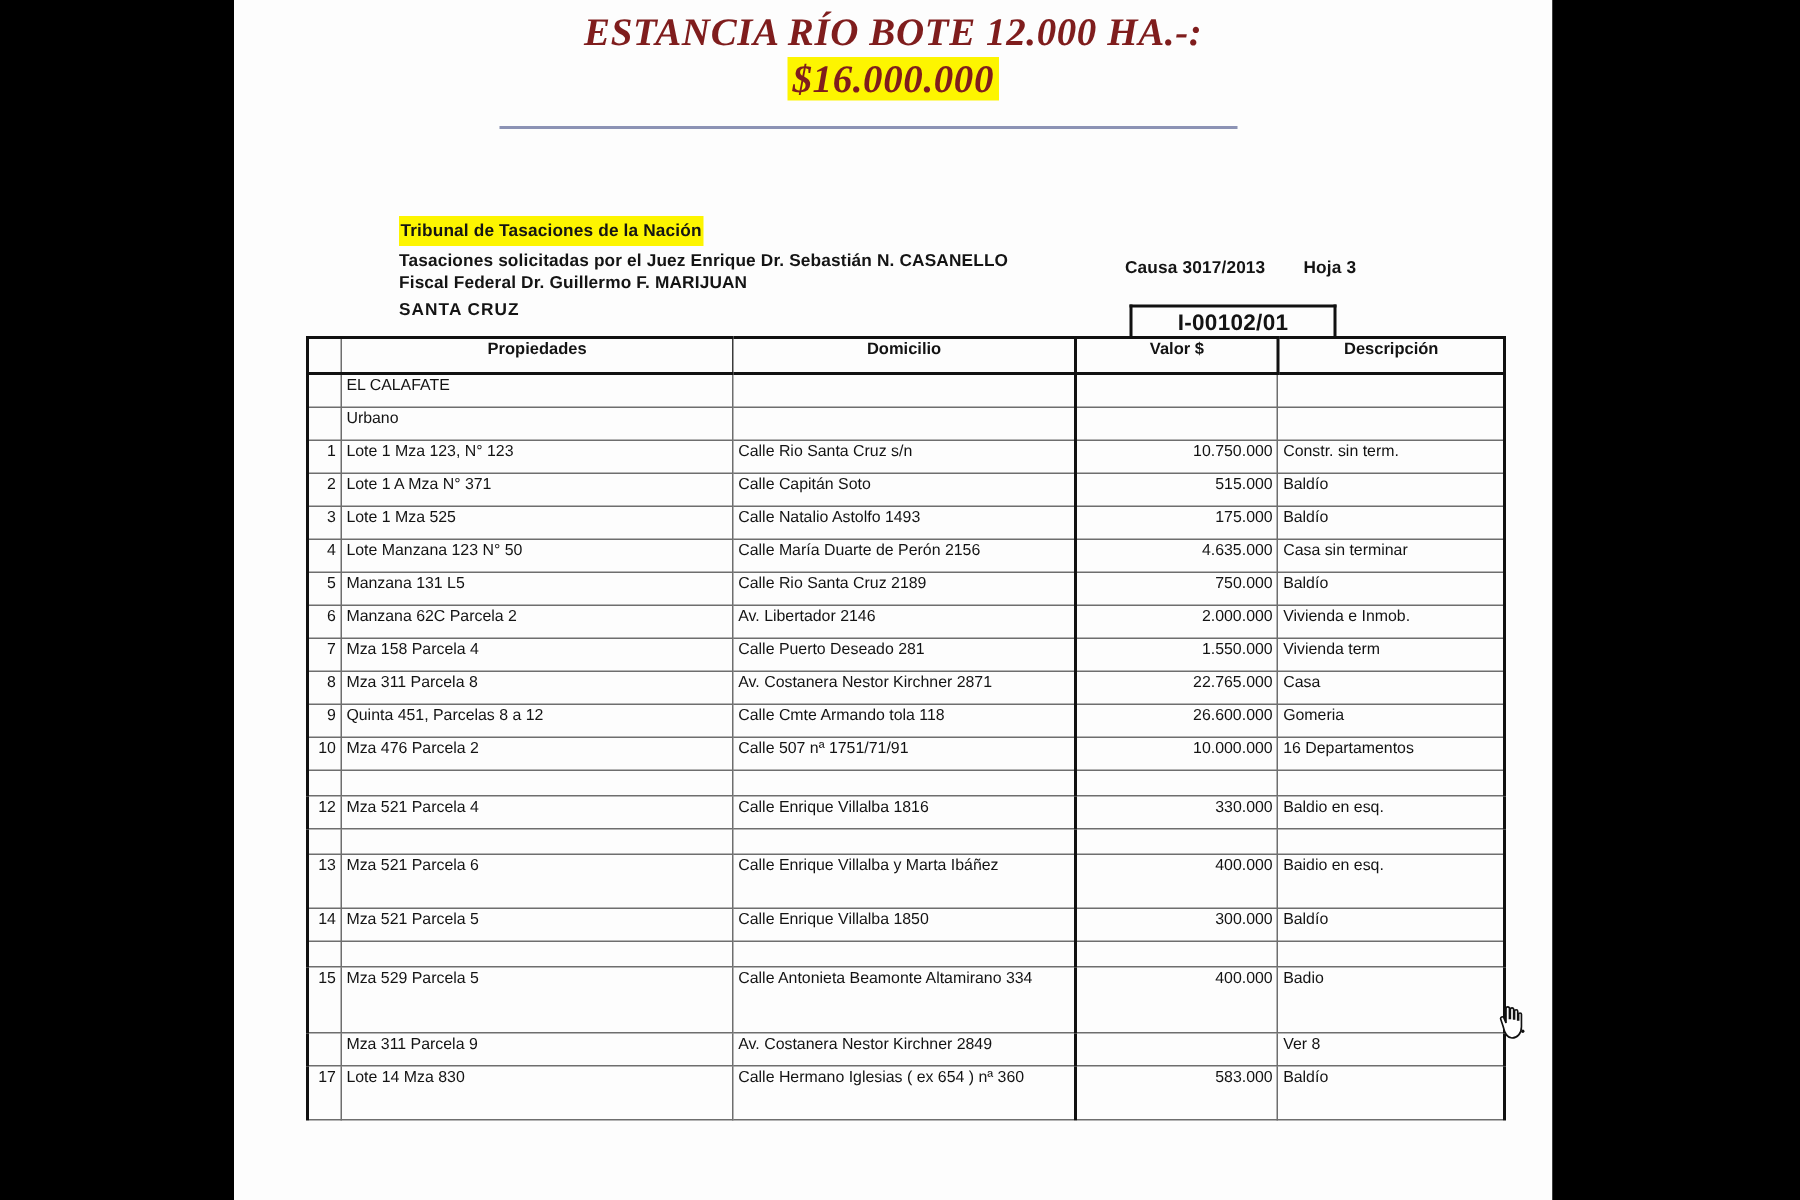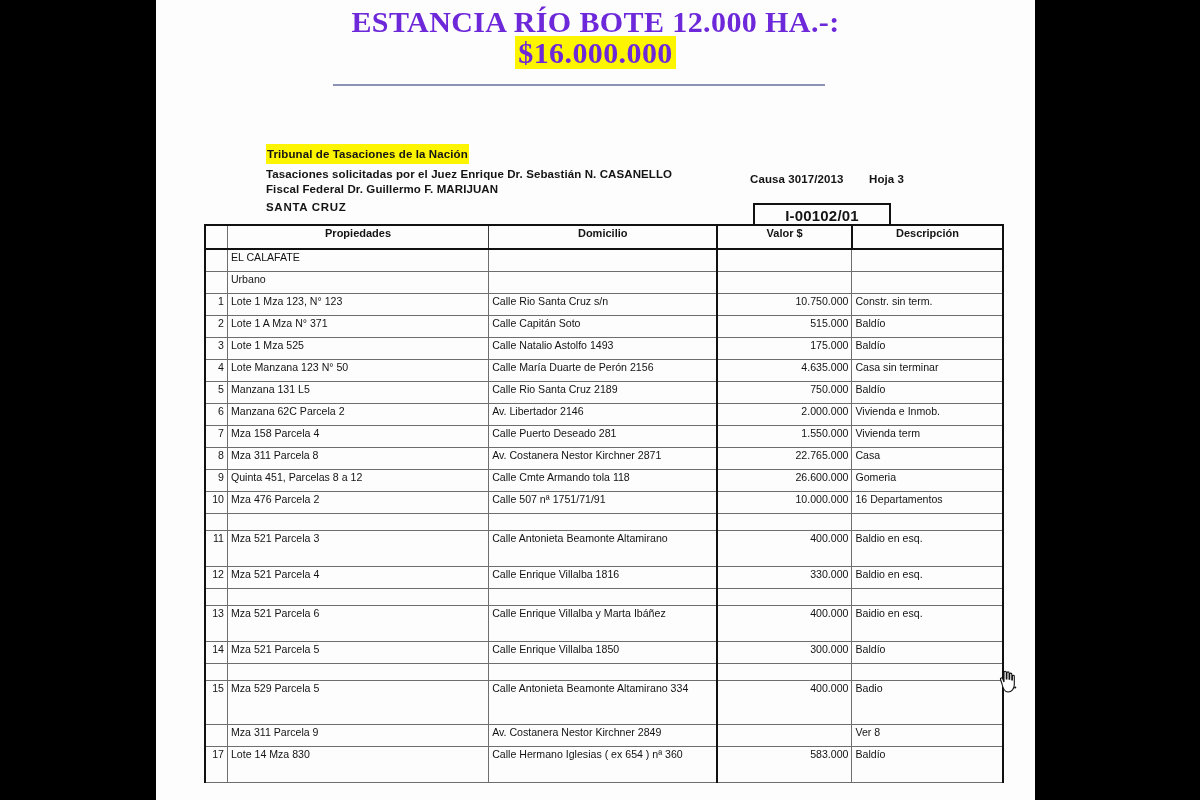--- a/index.html
+++ b/index.html
@@ -14,23 +14,23 @@
   .bar.left{left:0;width:156px;}
   .bar.right{left:1035px;width:165px;}
 
   
   .page{position:absolute;left:156px;top:0;width:879px;height:800px;background:#fdfdfd;}
 
   
   .title-block{position:absolute;left:0;top:6px;width:879px;text-align:center;}
   .title-line{
     font-family:"Liberation Serif",serif;
-    font-weight:bold;
-    font-size:30px;letter-spacing:.4px;
-    color:#6d28d9;
+    font-weight:bold;font-style:italic;
+    font-size:26px;letter-spacing:.4px;
+    color:#7f1d1d;
     line-height:31px;
     white-space:nowrap;
   }
   .hl{background:#fdf500;padding:0 3px;}
   .title-rule{
     position:absolute;left:177px;top:84px;width:492px;height:2px;
     background:#8c93b5;
   }
 
   
@@ -221,27 +221,20 @@
               <td class="c-val">10.000.000</td>
               <td class="c-desc">16 Departamentos</td>
             </tr>
             <tr class="spacer">
               <td class="c-num"></td>
               <td class="c-prop"></td>
               <td class="c-dom"></td>
               <td class="c-val"></td>
               <td class="c-desc"></td>
             </tr>
-            <tr class="tall">
-              <td class="c-num tall">11</td>
-              <td class="c-prop tall">Mza 521 Parcela 3</td>
-              <td class="c-dom tall">Calle Antonieta Beamonte Altamirano</td>
-              <td class="c-val tall">400.000</td>
-              <td class="c-desc tall">Baldio en esq.</td>
-            </tr>
             <tr>
               <td class="c-num">12</td>
               <td class="c-prop">Mza 521 Parcela 4</td>
               <td class="c-dom">Calle Enrique Villalba 1816</td>
               <td class="c-val">330.000</td>
               <td class="c-desc">Baldio en esq.</td>
             </tr>
             <tr class="spacer">
               <td class="c-num"></td>
               <td class="c-prop"></td>

